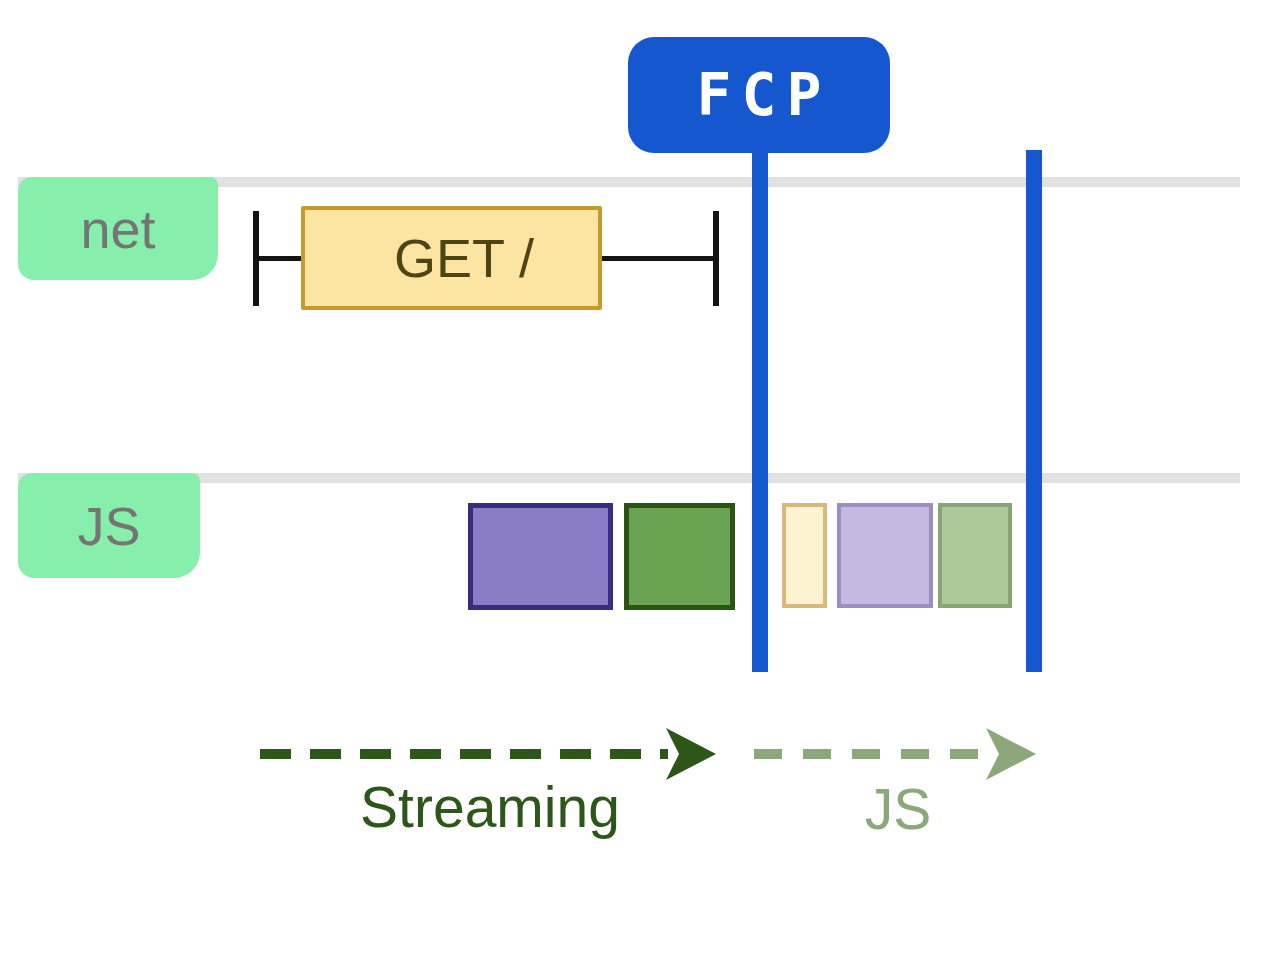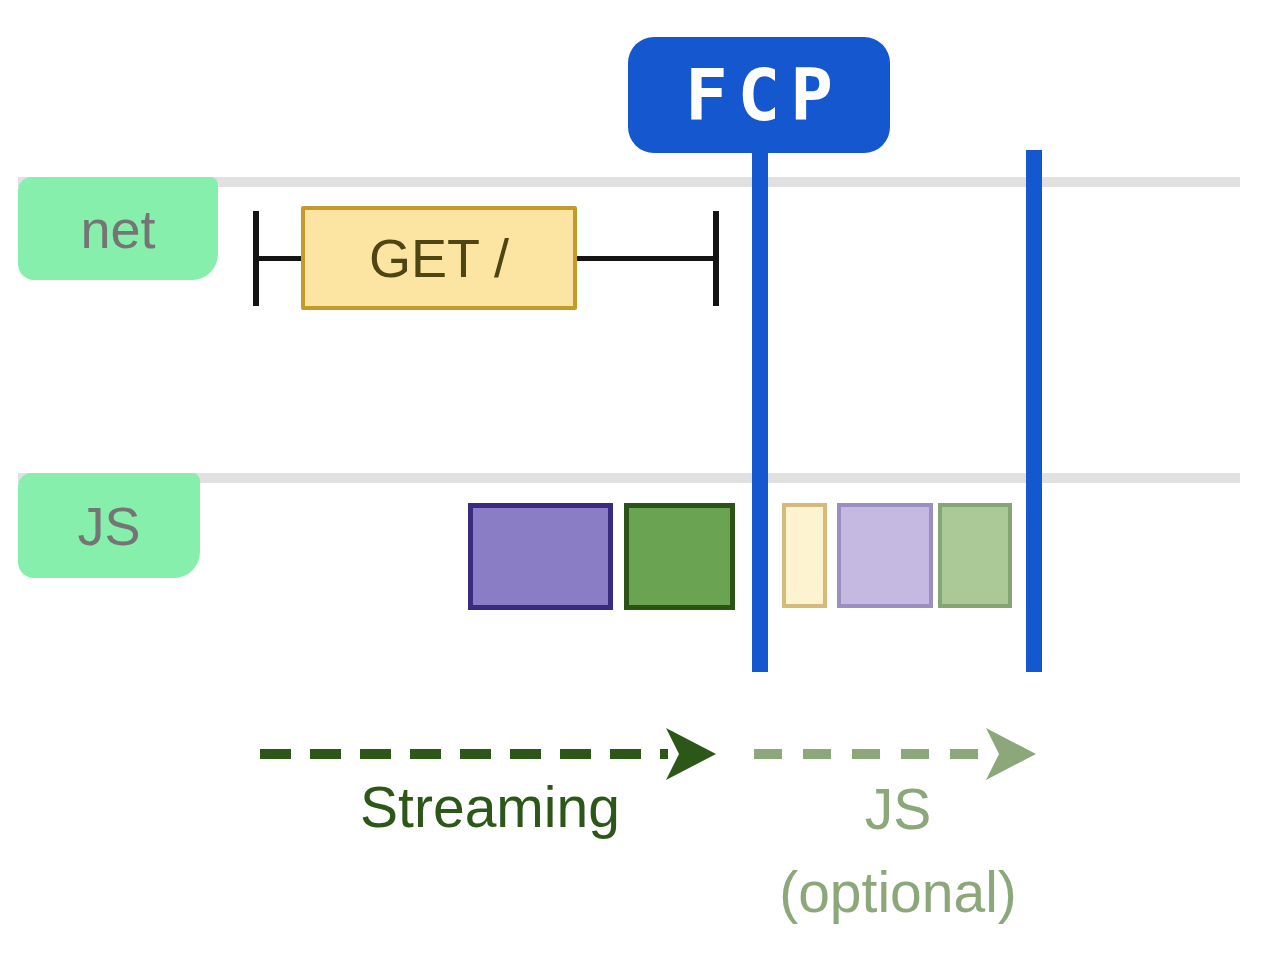--- a/index.html
+++ b/index.html
@@ -26,21 +26,21 @@
   .net-tag { top: 177px; width: 200px; height: 103px; }
   .js-tag  { top: 473px; width: 182px; height: 105px; }
 
   
   .marker-badge {
     position: absolute; top: 37px; height: 116px;
     border-radius: 26px;
     display: flex; align-items: center; justify-content: center;
     color: #ffffff;
     font-family: "DejaVu Sans Mono", monospace;
-    font-weight: bold; font-size: 71px; letter-spacing: 10px; text-indent: 10px;
+    font-weight: bold; font-size: 58px; letter-spacing: 10px; text-indent: 10px;
   }
   .fcp-badge { left: 628px; width: 262px; }
   .tti-badge { left: 908px; width: 264px; }
   .marker-stem { position: absolute; top: 150px; width: 16px; height: 522px; }
   .fcp-stem { left: 752px; }
   .tti-stem { left: 1026px; }
 
   
   .req-tick { position: absolute; top: 211px; width: 6px; height: 95px; background: #141414; }
   .req-tick-left  { left: 253px; }
@@ -85,21 +85,21 @@
   <div class="lane-tag net-tag">
     <span>net</span>
   </div>
   <div class="lane-tag js-tag">
     <span>JS</span>
   </div>
 
   <div class="req-tick req-tick-left"></div>
   <div class="req-line"></div>
   <div class="req-tick req-tick-right"></div>
-  <div class="req-box" style="background-color: rgb(252, 229, 163); border-color: rgb(196, 155, 42); color: rgb(79, 69, 19);">
+  <div class="req-box" style="background-color: rgb(252, 229, 163); border-color: rgb(196, 155, 42); color: rgb(79, 69, 19); padding-left: 25px;">
     <span>GET /</span>
   </div>
 
   <div class="marker-stem fcp-stem" style="background-color: rgb(20, 87, 207);"></div>
   <div class="marker-stem tti-stem" style="background-color: rgb(20, 87, 207);"></div>
 
   <div class="marker-badge fcp-badge" style="background-color: rgb(20, 87, 207);">
     <span>FCP</span>
   </div>
 
@@ -113,15 +113,14 @@
     <line x1="10" y1="28" x2="418" y2="28" stroke-width="10" stroke-dasharray="31 19" style="stroke: rgb(45, 87, 25);"></line>
     <path d="M 466 28 L 416 2 L 429 28 L 416 54 Z" style="fill: rgb(45, 87, 25);"></path>
   </svg>
   <div class="arrow-label streaming-label" style="color: rgb(45, 87, 25);">Streaming</div>
 
   <svg class="arrow-svg jsopt-arrow" width="300" height="56">
     <line x1="6" y1="28" x2="242" y2="28" stroke-width="10" stroke-dasharray="28 21" style="stroke: rgb(140, 168, 123);"></line>
     <path d="M 288 28 L 238 2 L 251 28 L 238 54 Z" style="fill: rgb(140, 168, 123);"></path>
   </svg>
   <div class="arrow-label jsopt-label" style="color: rgb(140, 168, 123);">JS</div>
-  <div class="arrow-label jsopt-sublabel" style="color: rgb(140, 168, 123);">(optional)</div>
 
 </div>
 
 </body></html>

